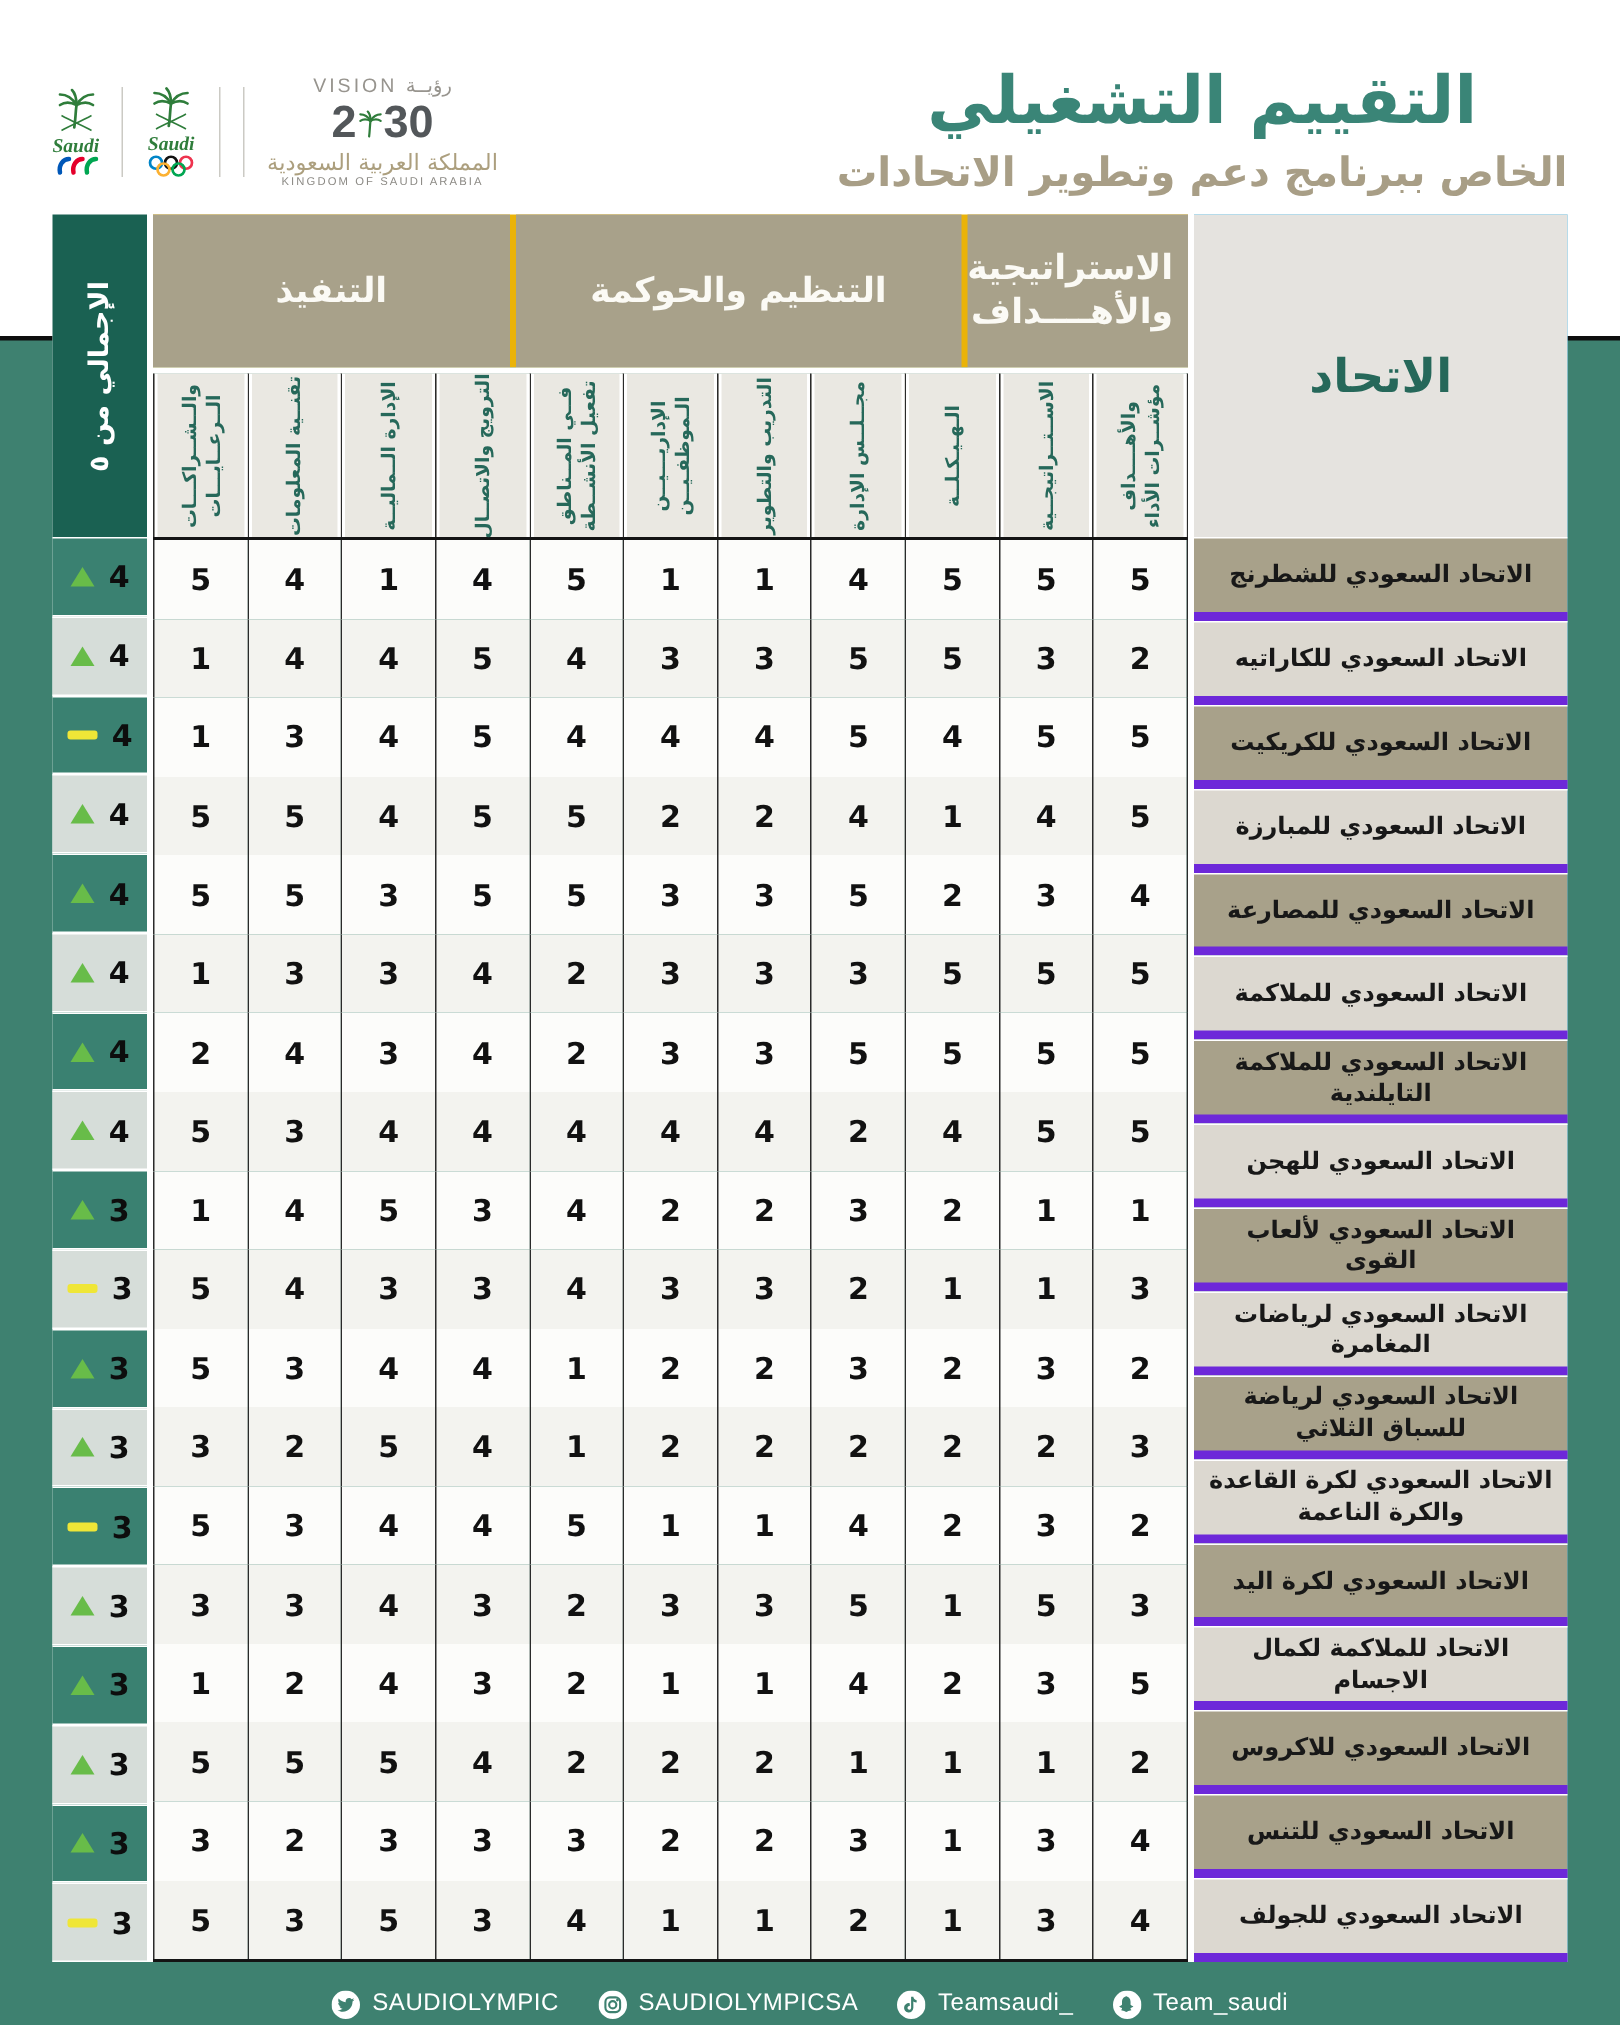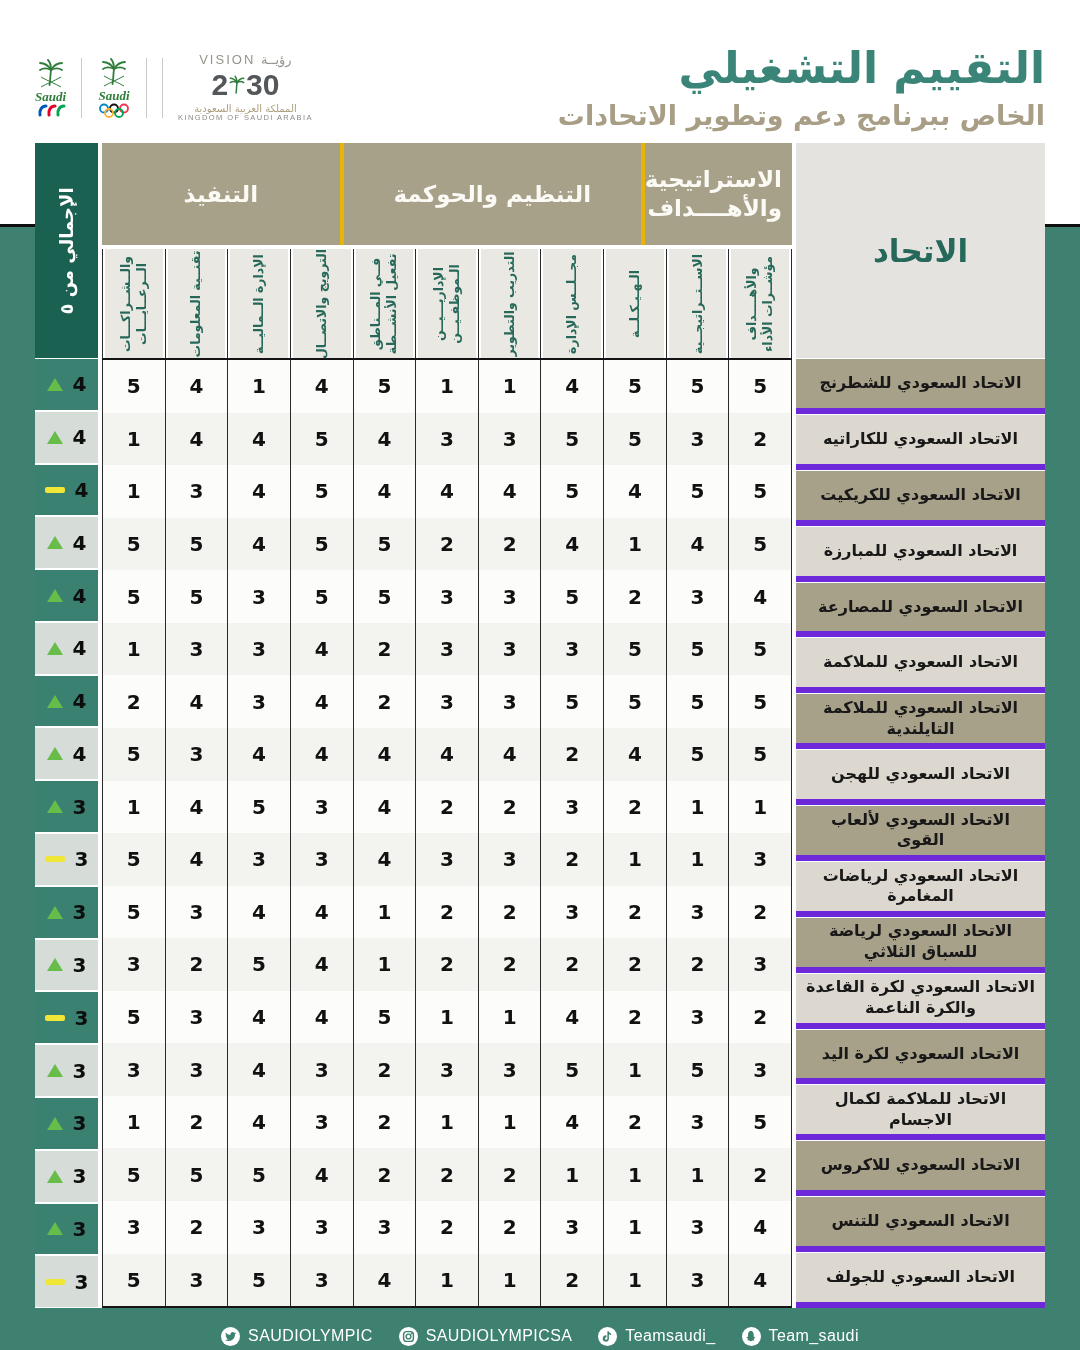--- a/index.html
+++ b/index.html
@@ -4,38 +4,38 @@
 <style>
   * { box-sizing: border-box; margin: 0; padding: 0; }
   html,body { margin:0; }
   body { font-family:"DejaVu Sans","Liberation Sans",sans-serif; }
   .page { position:relative; width:1080px; height:1350px; background:#ffffff; overflow:hidden; }
 
   .sage-bg { position:absolute; left:0; top:224px; width:1080px; height:1126px;
              background:#3E8170; border-top:3px solid #0e0e0e; }
 
   
-  .brand-title { position:absolute; top:44px; right:35px; text-align:right; direction:rtl; }
+  .brand-title { position:absolute; top:44px; right:35px; text-align:center; direction:rtl; }
   .brand-title .t { color:#3A8577; font-size:44px; font-weight:800; line-height:1.1; }
   .brand-title .s { color:#A89E86; font-size:27px; font-weight:700; margin-top:8px; }
 
   .logos { position:absolute; left:35px; top:42px; height:92px; display:flex; align-items:center; gap:15px; }
   .logo-sep { width:1px; height:60px; background:#cbcac4; }
   .logo-col { display:flex; flex-direction:column; align-items:center; gap:1px; }
   .saudi-word { font-family:"Liberation Serif",serif; font-style:italic; font-weight:700;
                 font-size:13px; color:#2F7D3B; line-height:1; }
   .qol { display:flex; align-items:center; gap:8px; }
   .qol-text { display:flex; flex-direction:column; align-items:flex-end; }
   .qol-ar { color:#6f6a5f; font-size:13px; font-weight:700; direction:rtl; }
   .qol-en { color:#8a867c; font-size:7px; letter-spacing:0.6px; font-family:"Liberation Sans",sans-serif; }
   .vision { display:flex; flex-direction:column; align-items:center; line-height:1.15; }
   .vision-top { color:#97948E; font-size:13px; letter-spacing:2px; font-family:"Liberation Sans",sans-serif; }
   .vision-year { display:flex; align-items:center; color:#53575A; font-size:30px; font-weight:800;
                  font-family:"Liberation Sans",sans-serif; gap:1px; }
-  .vision-ar { color:#AC9F7E; font-size:10px; direction:rtl; }
+  .vision-ar { color:#AC9F7E; font-size:15px; direction:rtl; }
   .vision-en { color:#8C8A85; font-size:7.5px; letter-spacing:1.4px; font-family:"Liberation Sans",sans-serif; }
 
   
   .table-wrap { position:absolute; left:35px; top:143px; width:1010px; height:1165px;
                 display:flex; direction:rtl; }
   .col-name  { width:249px; background:#0ea5e9; display:flex; flex-direction:column; }
   .gap-strip { width:4px; background:#ffffff; }
   .col-mid   { width:690px; display:flex; flex-direction:column; }
   .col-total { width:63px; background:#ffffff; display:flex; flex-direction:column; }
 

